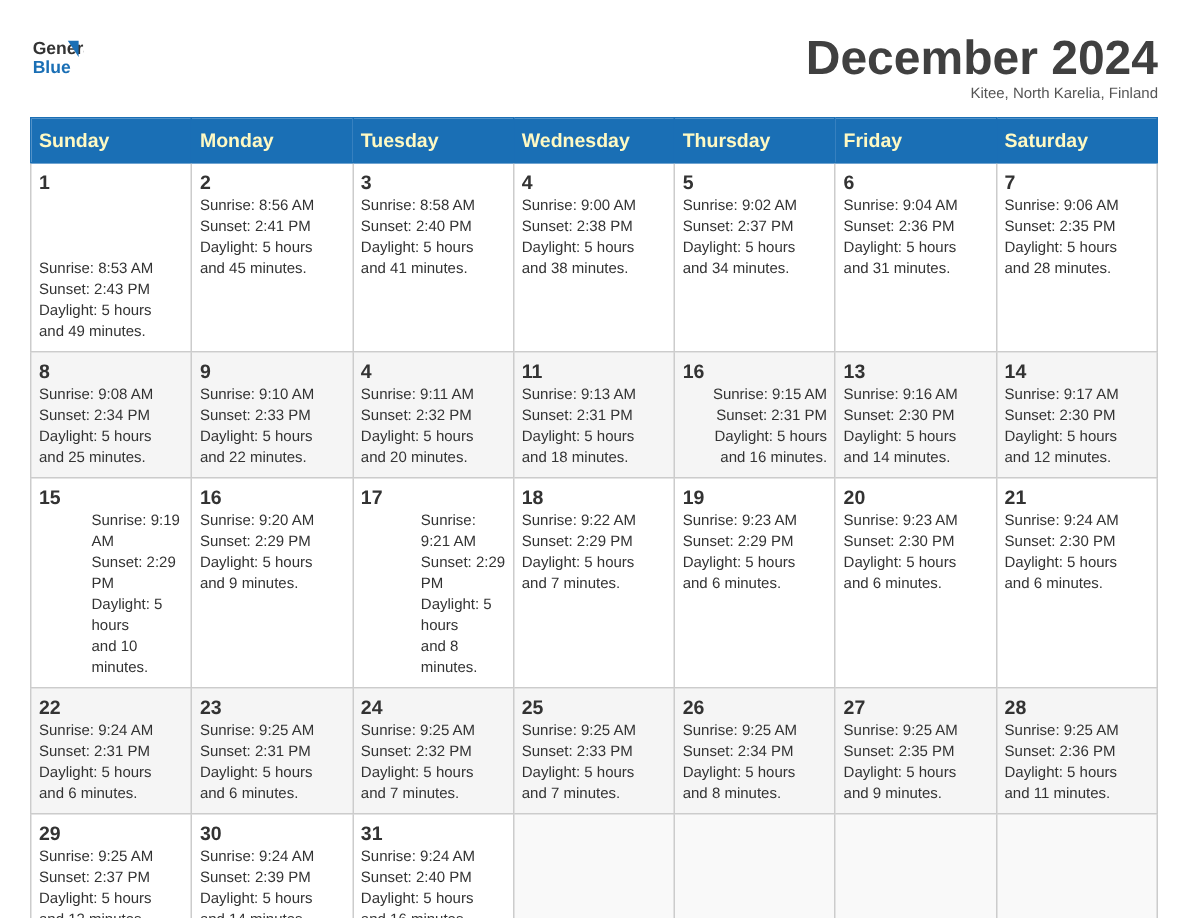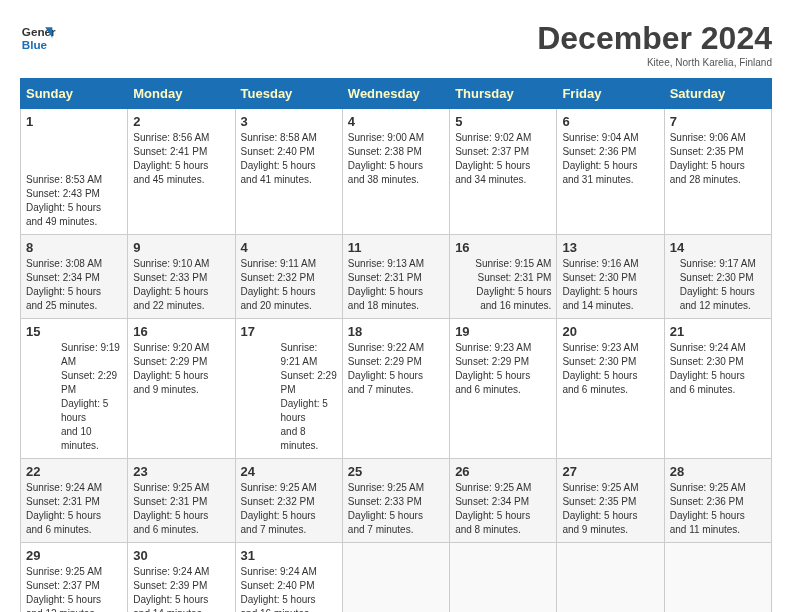--- a/index.html
+++ b/index.html
@@ -155,21 +155,21 @@
           <span class="day-num">7</span>
           <div class="day-info" style="white-space: pre-line;">Sunrise: 9:06 AM
 Sunset: 2:35 PM
 Daylight: 5 hours
 and 28 minutes.</div>
         </td>
       </tr>
       <tr>
         <td>
           <span class="day-num">8</span>
-          <div class="day-info" style="white-space: pre-line;">Sunrise: 3:08 AM
+          <div class="day-info" style="white-space: pre-line;">Sunrise: 9:08 AM
 Sunset: 2:34 PM
 Daylight: 5 hours
 and 25 minutes.</div>
         </td>
         <td>
           <span class="day-num">9</span>
           <div class="day-info" style="white-space: pre-line;">Sunrise: 9:10 AM
 Sunset: 2:33 PM
 Daylight: 5 hours
 and 22 minutes.</div>
@@ -197,21 +197,21 @@
         </td>
         <td>
           <span class="day-num">13</span>
           <div class="day-info" style="white-space: pre-line;">Sunrise: 9:16 AM
 Sunset: 2:30 PM
 Daylight: 5 hours
 and 14 minutes.</div>
         </td>
         <td>
           <span class="day-num">14</span>
-          <div class="day-info" style="white-space: pre-line; margin-left: 10px;">Sunrise: 9:17 AM
+          <div class="day-info" style="white-space: pre-line;">Sunrise: 9:17 AM
 Sunset: 2:30 PM
 Daylight: 5 hours
 and 12 minutes.</div>
         </td>
       </tr>
       <tr>
         <td>
           <span class="day-num">15</span>
           <div class="day-info" style="white-space: pre-line; margin-left: 35px;">Sunrise: 9:19 AM
 Sunset: 2:29 PM

